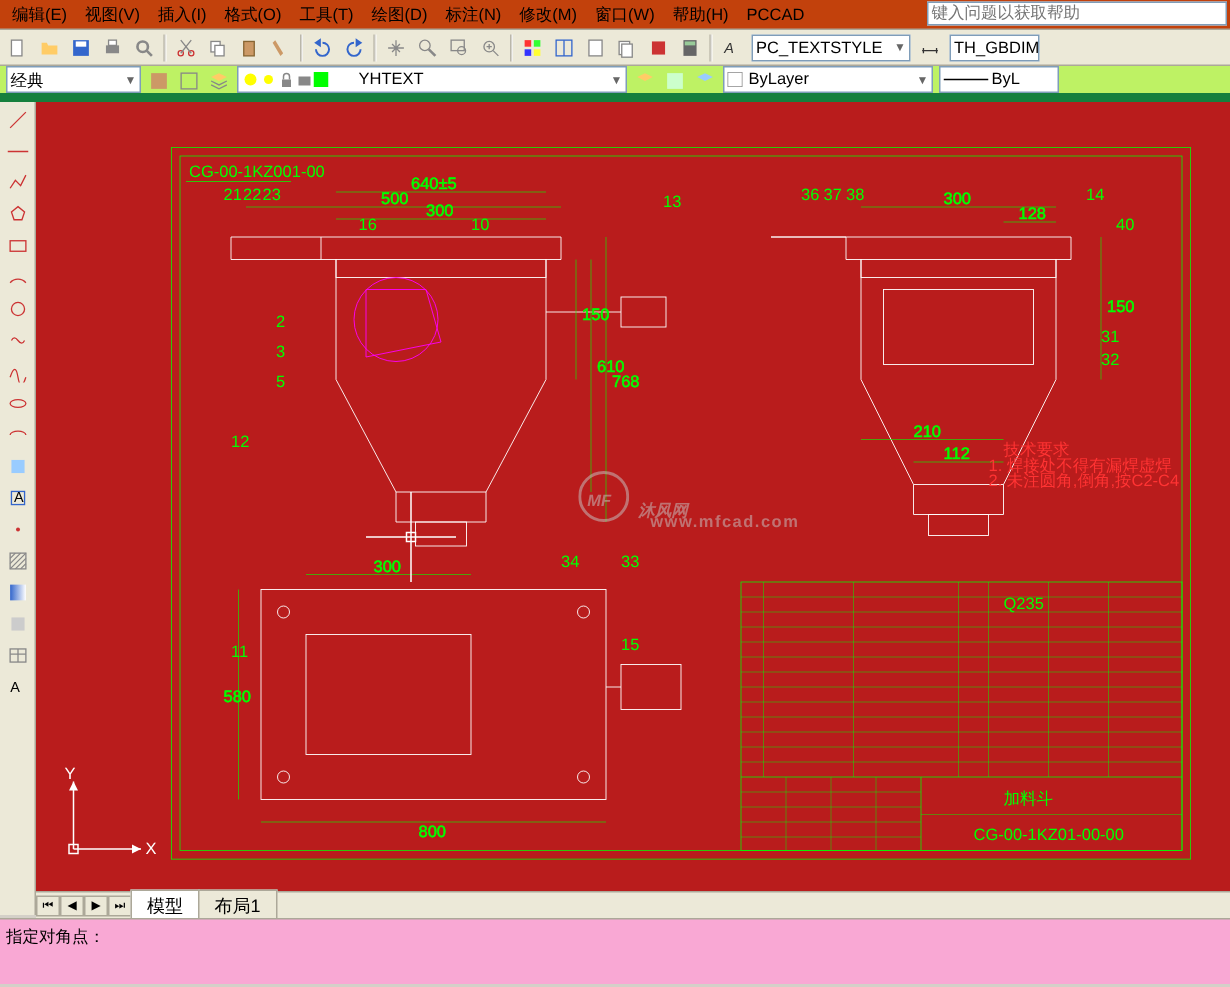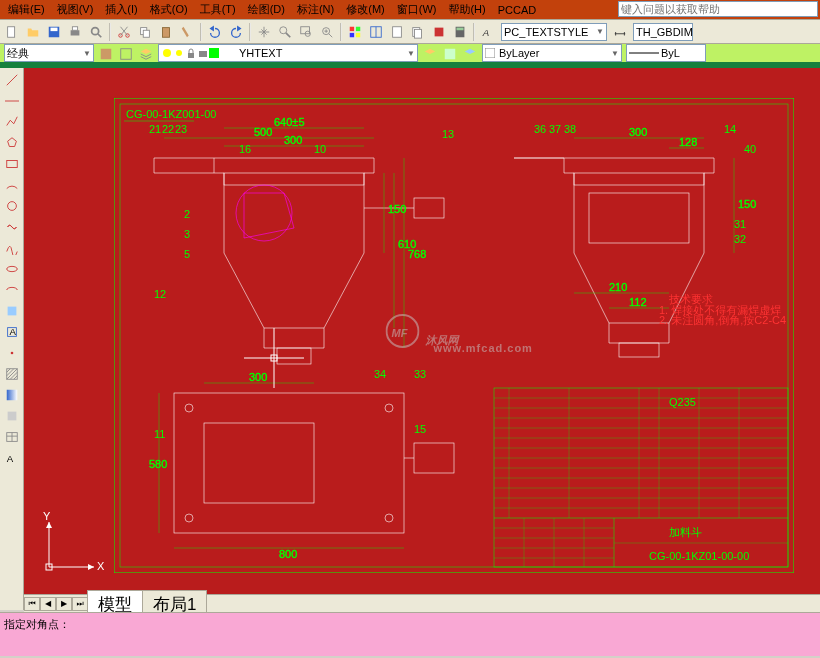--- a/index.html
+++ b/index.html
@@ -12,21 +12,21 @@
 .tbtn{width:20px;height:20px;border:1px solid transparent;display:flex;align-items:center;justify-content:center;cursor:default;color:#333}
 .tbtn svg{width:14px;height:14px}
 .row2{background:#bef264;height:24px;display:flex;align-items:flex-start;padding:0 2px;border-bottom:6px solid #15803d}
 .combo{height:18px;background:#fff;border:1px solid #7f9db9;display:flex;align-items:center;padding:0 2px;margin:0 2px}
 .combo .arr{margin-left:auto;font-size:8px;color:#666}
 .sidebar{position:absolute;left:0;top:68px;width:24px;background:#ece9d8;border-right:1px solid #aca899;height:542px;display:flex;flex-direction:column;gap:1px;padding:2px}
 .canvas{position:absolute;left:24px;top:68px;right:0;height:526px;background:#b91c1c;overflow:hidden}
 .tabbar{position:absolute;left:24px;top:594px;right:0;height:18px;background:#ece9d8;display:flex;align-items:center;border-top:1px solid #aca899}
 .tabbtns{display:flex;gap:0}
 .tabbtns .nb{width:16px;height:14px;border:1px solid #aca899;background:#ece9d8;font-size:8px;text-align:center;line-height:12px;cursor:default}
-.tab{padding:2px 10px;background:#ece9d8;border:1px solid #aca899;border-bottom:none;font-size:17px;margin-left:-1px}
+.tab{padding:2px 10px;background:#ece9d8;border:1px solid #aca899;border-bottom:none;font-size:12px;margin-left:-1px}
 .tab.active{background:#fff}
 .cmdline{position:absolute;left:0;top:612px;right:0;height:44px;background:#f9a8d4;border-top:1px solid #aca899;padding:4px;font-family:monospace;color:#000}
 .ucs{position:absolute;left:15px;bottom:10px;pointer-events:none}
 .drawing{position:absolute;left:90px;top:30px;width:680px;height:475px}
 .drawing svg{width:100%;height:100%}
 .watermark{position:absolute;left:50%;top:50%;transform:translate(-50%,-50%);font-size:28px;font-weight:bold;color:rgba(200,200,200,.5);display:flex;align-items:flex-end;gap:6px;pointer-events:none;font-style:italic}
 .watermark .sub{font-size:11px;position:absolute;top:28px;left:48px;color:rgba(200,200,200,.5);font-style:normal;font-weight:bold;letter-spacing:1px}
 .cursor{position:absolute;left:220px;top:260px;width:60px;height:60px;pointer-events:none}
 </style>
 </head>

